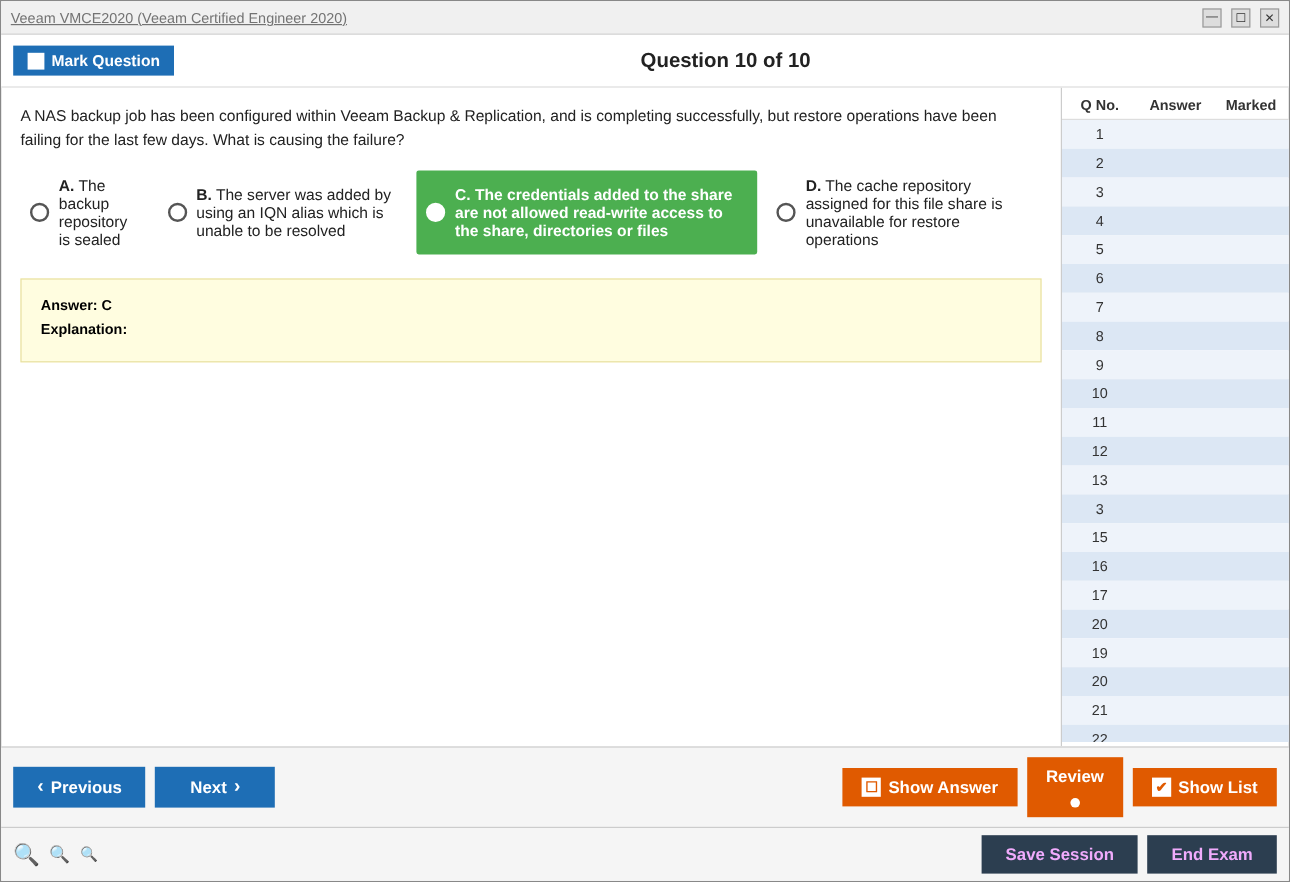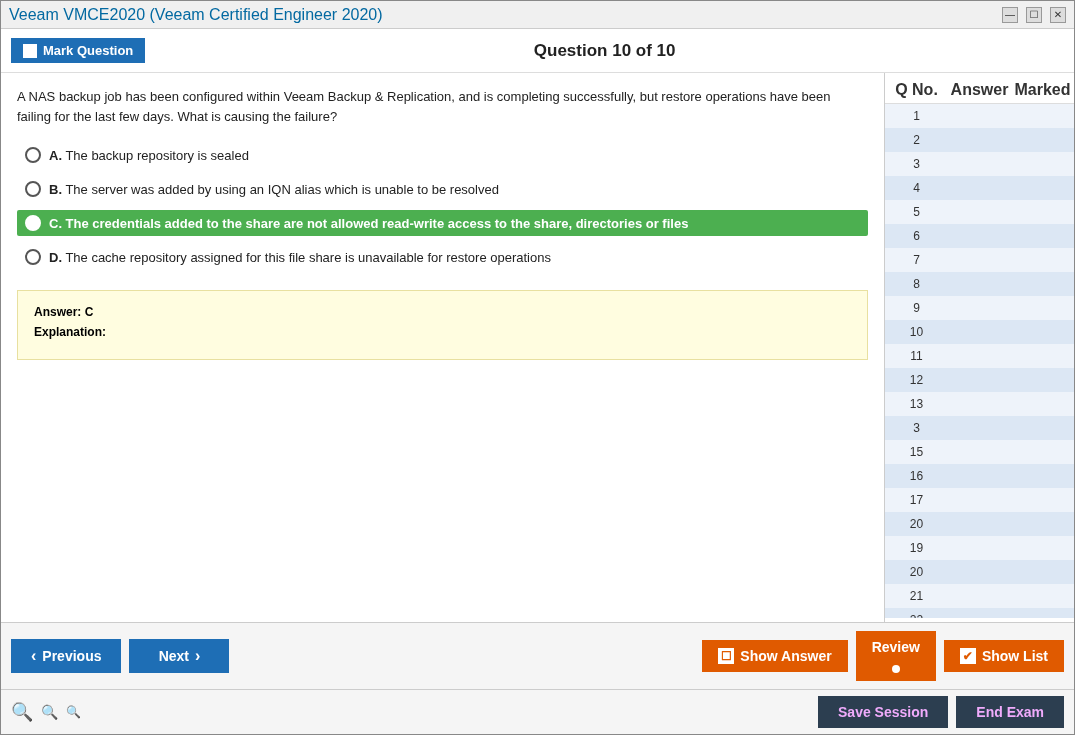--- a/index.html
+++ b/index.html
@@ -1,55 +1,55 @@
 <!DOCTYPE html>
 <html><head>
   <meta charset="utf-8">
   <style>
     * { box-sizing: border-box; margin: 0; padding: 0; }
     body { font-family: 'Segoe UI', Arial, sans-serif; font-size: 13px; background: #f0f0f0; }
 
     .window { width: 1075px; height: 735px; background: #fff; border: 1px solid #888; display: flex; flex-direction: column; }
 
     .title-bar { background: #f0f0f0; border-bottom: 1px solid #ccc; padding: 4px 8px; display: flex; align-items: center; justify-content: space-between; height: 28px; }
-    .title-bar-text { font-size: 16px; color: #0369a1; }
+    .title-bar-text { font-size: 12px; color: #737373; text-decoration: underline; }
     .title-bar-controls { display: flex; gap: 8px; }
     .title-bar-btn { width: 16px; height: 16px; border: 1px solid #999; background: #ddd; cursor: pointer; display: flex; align-items: center; justify-content: center; font-size: 10px; color: #333; }
 
     .toolbar { background: #fff; border-bottom: 1px solid #ddd; padding: 6px 10px; display: flex; align-items: center; height: 44px; }
     .mark-btn { background: #1e6eb5; color: #fff; border: none; padding: 5px 12px; cursor: pointer; display: flex; align-items: center; gap: 6px; font-size: 13px; font-weight: bold; }
     .mark-btn-icon { width: 14px; height: 14px; background: #fff; display: inline-block; }
 
     .question-title { flex: 1; text-align: center; font-size: 17px; font-weight: bold; color: #222; }
 
     .main-area { display: flex; flex: 1; overflow: hidden; }
 
     .content-panel { flex: 1; padding: 14px 16px; overflow-y: auto; display: flex; flex-direction: column; gap: 12px; }
 
     .question-text { font-size: 13px; color: #222; line-height: 1.5; }
 
-    .options { display: flex; flex-direction: column; gap: 8px; margin-top: 4px; }
+    .options { display: flex; flex-direction: row; gap: 8px; margin-top: 4px; }
 
     .option { display: flex; align-items: center; gap: 8px; padding: 5px 8px; cursor: pointer; }
     .option.selected { background: #4caf50; border-radius: 2px; align-items: center; }
     .option.selected .option-text { color: #fff; font-weight: bold; }
 
     .radio { width: 16px; height: 16px; border-radius: 50%; border: 2px solid #555; background: #fff; flex-shrink: 0; display: flex; align-items: center; justify-content: center; }
     .option.selected .radio { border-color: #fff; }
     .radio-inner { width: 8px; height: 8px; border-radius: 50%; background: #1e6eb5; }
     .option.selected .radio-inner { background: #fff; }
 
     .option-text { font-size: 13px; color: #222; }
 
     .answer-box { background: #fffde0; border: 1px solid #e8e0a0; padding: 14px 16px; margin-top: 8px; }
     .answer-line { font-size: 12px; margin-bottom: 6px; }
 
     .right-panel { width: 190px; border-left: 1px solid #ccc; display: flex; flex-direction: column; padding: 4px 0; overflow: hidden; }
     .right-panel-header { display: flex; padding: 4px 0; border-bottom: 1px solid #ddd; }
-    .right-panel-header-item { flex: 1; text-align: center; font-size: 16px; color: #333; font-weight: bold; }
+    .right-panel-header-item { flex: 1; text-align: center; font-size: 12px; color: #333; font-weight: bold; }
     .right-panel-list { flex: 1; overflow-y: scroll; }
     .q-row { display: flex; padding: 2px 0; }
     .q-row:nth-child(even) { background: #dce7f4; }
     .q-row:nth-child(odd) { background: #eef3fa; }
     .q-cell { flex: 1; text-align: center; font-size: 12px; color: #333; padding: 1px 0; line-height: 18px; }
 
     .bottom-bar { border-top: 1px solid #ccc; padding: 8px 10px; display: flex; align-items: center; gap: 8px; background: #f5f5f5; }
     .btn-nav { background: #1e6eb5; color: #fff; border: none; padding: 8px 20px; cursor: pointer; font-size: 14px; font-weight: bold; display: flex; align-items: center; gap: 6px; min-width: 100px; justify-content: center; }
     .btn-nav .arrow { font-size: 16px; }
 

